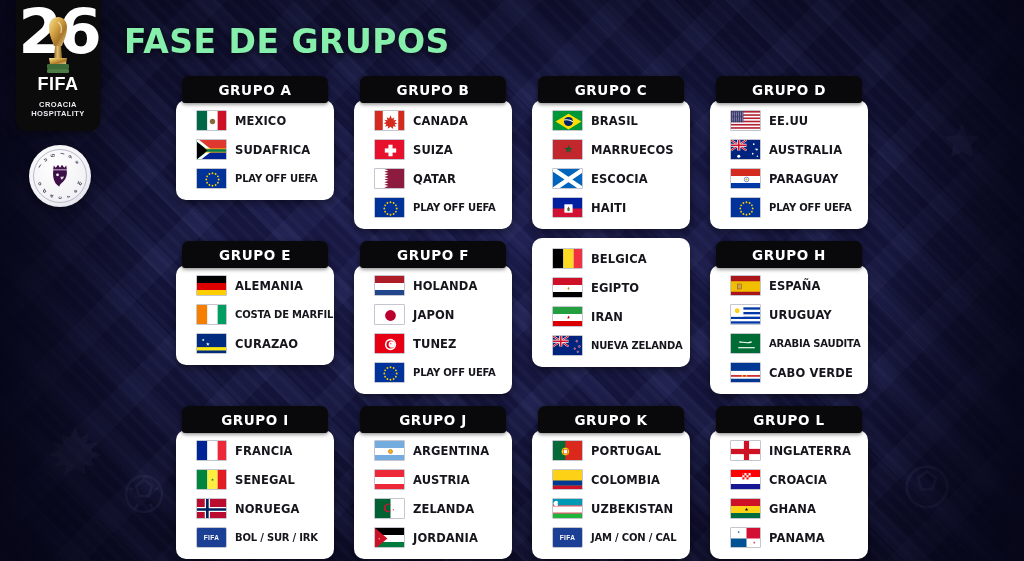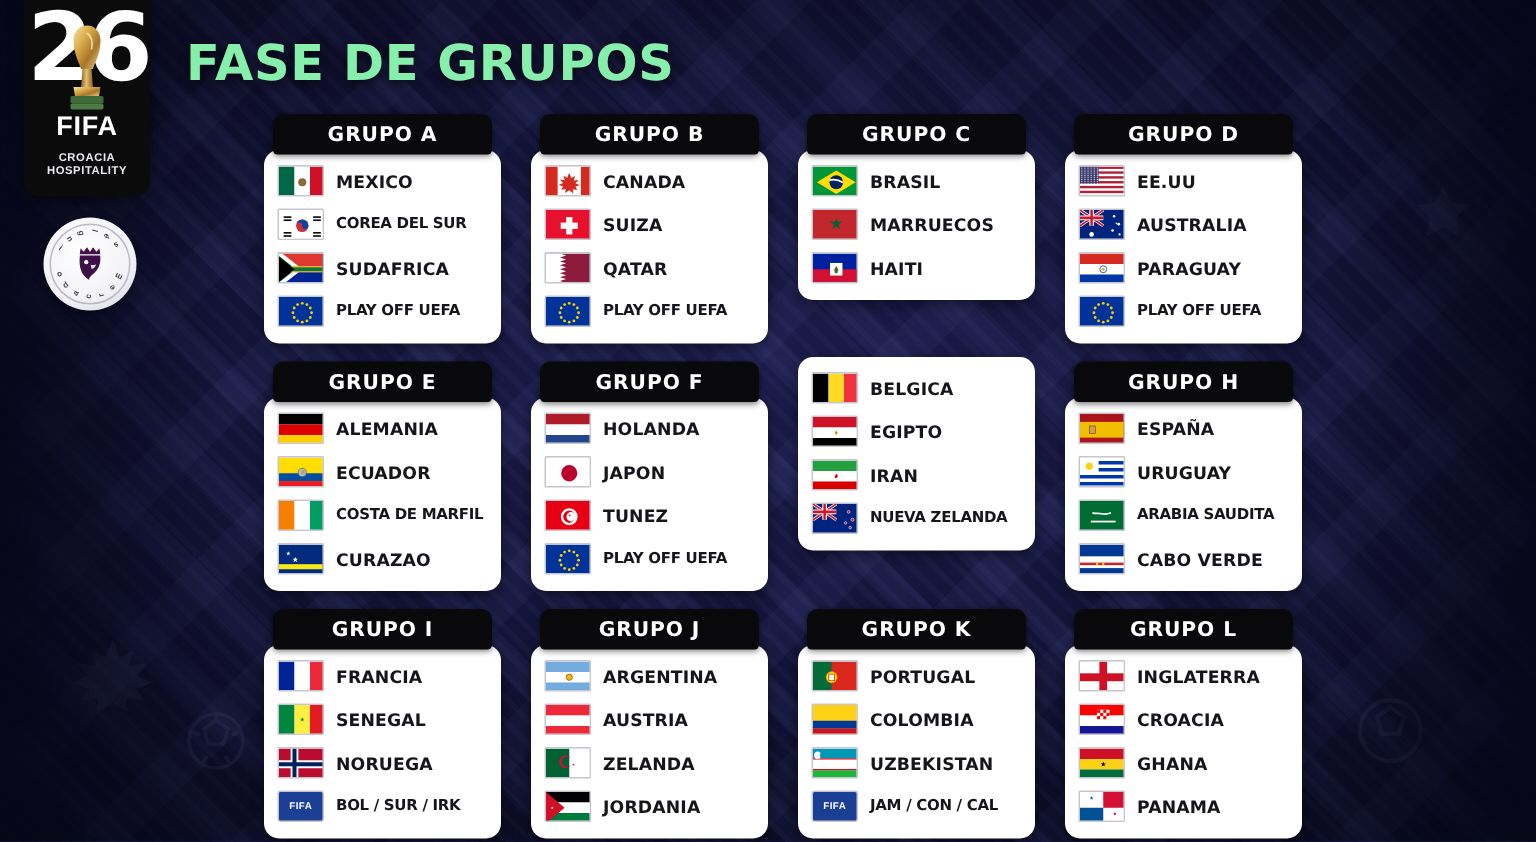--- a/index.html
+++ b/index.html
@@ -119,21 +119,21 @@
     border-radius:10px;
     padding:6px 0 7px 0;
     margin-top:-3px;
     box-shadow:0 3px 9px rgba(0,0,0,.45);
     position:relative; z-index:1;
   }
 
   .team-row {
     height:29px;
     display:flex; align-items:center;
-    padding-left:9px;
+    padding-left:20px;
   }
 
   .flag {
     width:31px; height:21px;
     flex:0 0 31px;
     border:1px solid #c6c6d0;
     border-radius:1px;
     overflow:hidden;
     position:relative;
     background:#eee;
@@ -267,40 +267,20 @@
               <rect x="10" width="10" height="20" fill="#ffffff"></rect>
               <rect x="20" width="10" height="20" fill="#ce1126"></rect>
               <circle cx="15" cy="10" r="2.6" fill="#8a6a3a"></circle>
             </svg>
           </div>
           <div class="team-name">MEXICO</div>
         </div>
         <div class="team-row">
           <div class="flag">
             <svg width="31" height="21" viewBox="0 0 30 20" preserveAspectRatio="none">
-              <rect width="30" height="20" fill="#fff"></rect>
-              <circle cx="15" cy="10" r="4" fill="#cd2e3a"></circle>
-              <path d="M11 10a4 4 0 018 0 2 2 0 01-4 0 2 2 0 00-4 0z" fill="#0047a0"></path>
-              <g fill="#000">
-                <rect x="3" y="4" width="5" height="1"></rect>
-                <rect x="3" y="6" width="5" height="1"></rect>
-                <rect x="22" y="4" width="5" height="1"></rect>
-                <rect x="22" y="6" width="5" height="1"></rect>
-                <rect x="3" y="14" width="5" height="1"></rect>
-                <rect x="3" y="16" width="5" height="1"></rect>
-                <rect x="22" y="14" width="5" height="1"></rect>
-                <rect x="22" y="16" width="5" height="1"></rect>
-              </g>
-            </svg>
-          </div>
-          <div class="team-name long">COREA DEL SUR</div>
-        </div>
-        <div class="team-row">
-          <div class="flag">
-            <svg width="31" height="21" viewBox="0 0 30 20" preserveAspectRatio="none">
               <rect width="30" height="20" fill="#002395"></rect>
               <rect width="30" height="10" fill="#de3831"></rect>
               <path d="M0 0l13 10L0 20z" fill="#007a4d"></path>
               <path d="M0 0l13 10L0 20" stroke="#fff" stroke-width="2.6" fill="none"></path>
               <rect y="8" width="30" height="4" fill="#ffb612"></rect>
               <rect y="8.8" width="30" height="2.4" fill="#007a4d"></rect>
               <path d="M0 2l10 8-10 8z" fill="#000"></path>
             </svg>
           </div>
           <div class="team-name">SUDAFRICA</div>
@@ -397,20 +377,29 @@
           <div class="team-name">BRASIL</div>
         </div>
         <div class="team-row">
           <div class="flag">
             <svg width="31" height="21" viewBox="0 0 30 20" preserveAspectRatio="none">
               <rect width="30" height="20" fill="#c1272d"></rect>
               <path d="M15 6.3l1.5 4.6-3.9-2.9h4.8l-3.9 2.9z" fill="none" stroke="#006233" stroke-width="1"></path>
             </svg>
           </div>
           <div class="team-name">MARRUECOS</div>
+        </div>
+        <div class="team-row">
+          <div class="flag">
+            <svg width="31" height="21" viewBox="0 0 30 20" preserveAspectRatio="none">
+              <rect width="30" height="20" fill="#0065bd"></rect>
+              <path d="M0 0l30 20M30 0L0 20" stroke="#fff" stroke-width="4.2"></path>
+            </svg>
+          </div>
+          <div class="team-name">ESCOCIA</div>
         </div>
         <div class="team-row">
           <div class="flag">
             <svg width="31" height="21" viewBox="0 0 30 20" preserveAspectRatio="none">
               <rect width="30" height="20" fill="#00209f"></rect>
               <rect y="10" width="30" height="10" fill="#d21034"></rect>
               <rect x="11" y="6" width="8" height="8" fill="#fff"></rect>
               <path d="M15 8l1.6 3h-3.2z" fill="#6b4a23"></path>
               <circle cx="15" cy="11.6" r="1.1" fill="#2e7d32"></circle>
             </svg>
@@ -556,32 +545,20 @@
               <rect y="0" width="30" height="6.666666666666667" fill="#000000"></rect>
               <rect y="6.666666666666667" width="30" height="6.666666666666667" fill="#dd0000"></rect>
               <rect y="13.333333333333334" width="30" height="6.666666666666667" fill="#ffce00"></rect>
             </svg>
           </div>
           <div class="team-name">ALEMANIA</div>
         </div>
         <div class="team-row">
           <div class="flag">
             <svg width="31" height="21" viewBox="0 0 30 20" preserveAspectRatio="none">
-              <rect width="30" height="20" fill="#ffdd00"></rect>
-              <rect y="10" width="30" height="5" fill="#034ea2"></rect>
-              <rect y="15" width="30" height="5" fill="#ed1c24"></rect>
-              <circle cx="15" cy="9.5" r="2.6" fill="#9fc3e8" stroke="#7a5b2a" stroke-width="0.4"></circle>
-              <path d="M15 7.4c1.4.5 2 1.6 1.6 2.6-.5 1-2 1-2.8.2z" fill="#c8a44a"></path>
-            </svg>
-          </div>
-          <div class="team-name">ECUADOR</div>
-        </div>
-        <div class="team-row">
-          <div class="flag">
-            <svg width="31" height="21" viewBox="0 0 30 20" preserveAspectRatio="none">
               <rect x="0" width="10" height="20" fill="#f77f00"></rect>
               <rect x="10" width="10" height="20" fill="#ffffff"></rect>
               <rect x="20" width="10" height="20" fill="#009e60"></rect>
             </svg>
           </div>
           <div class="team-name long">COSTA DE MARFIL</div>
         </div>
         <div class="team-row">
           <div class="flag">
             <svg width="31" height="21" viewBox="0 0 30 20" preserveAspectRatio="none">

